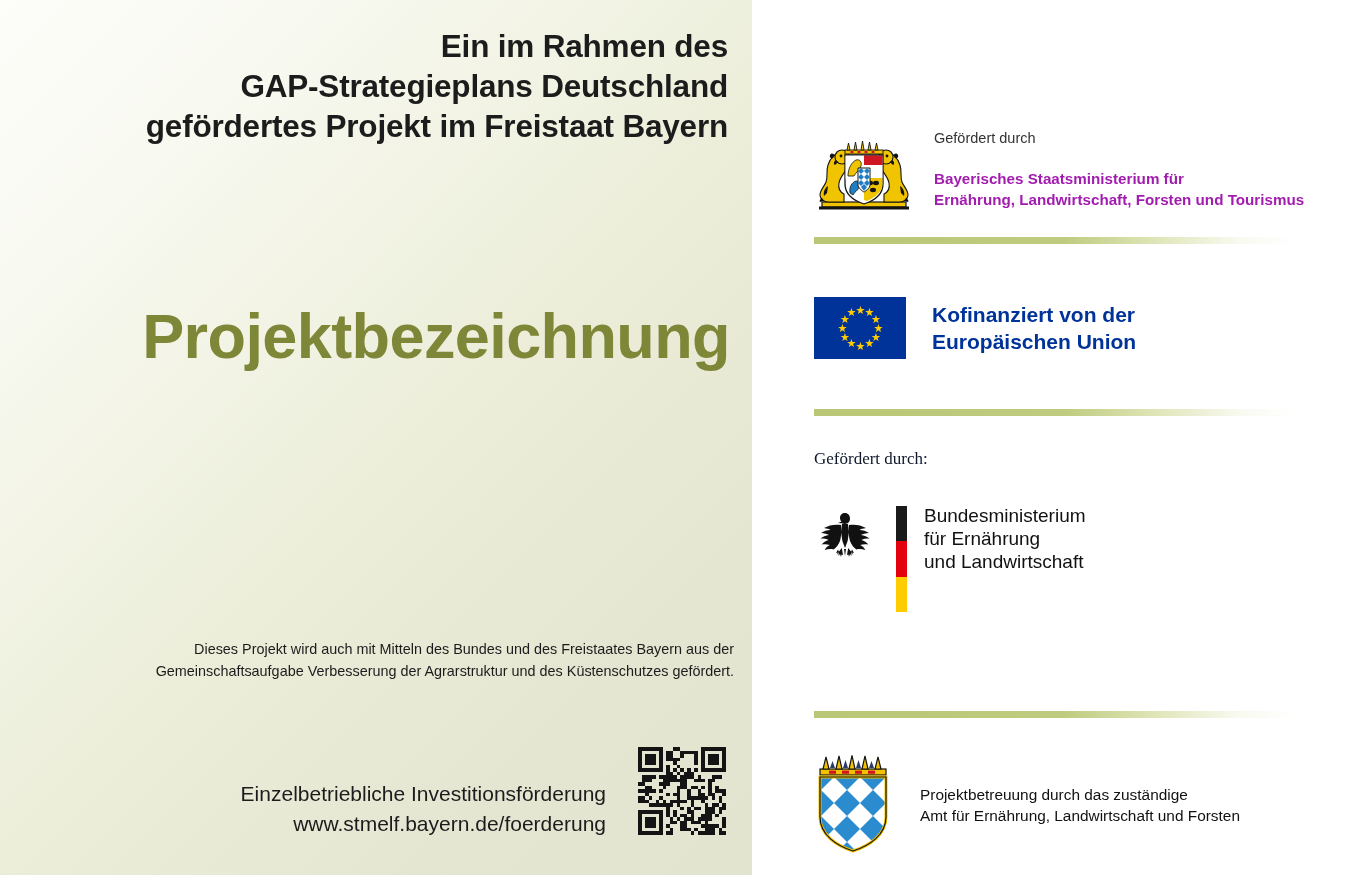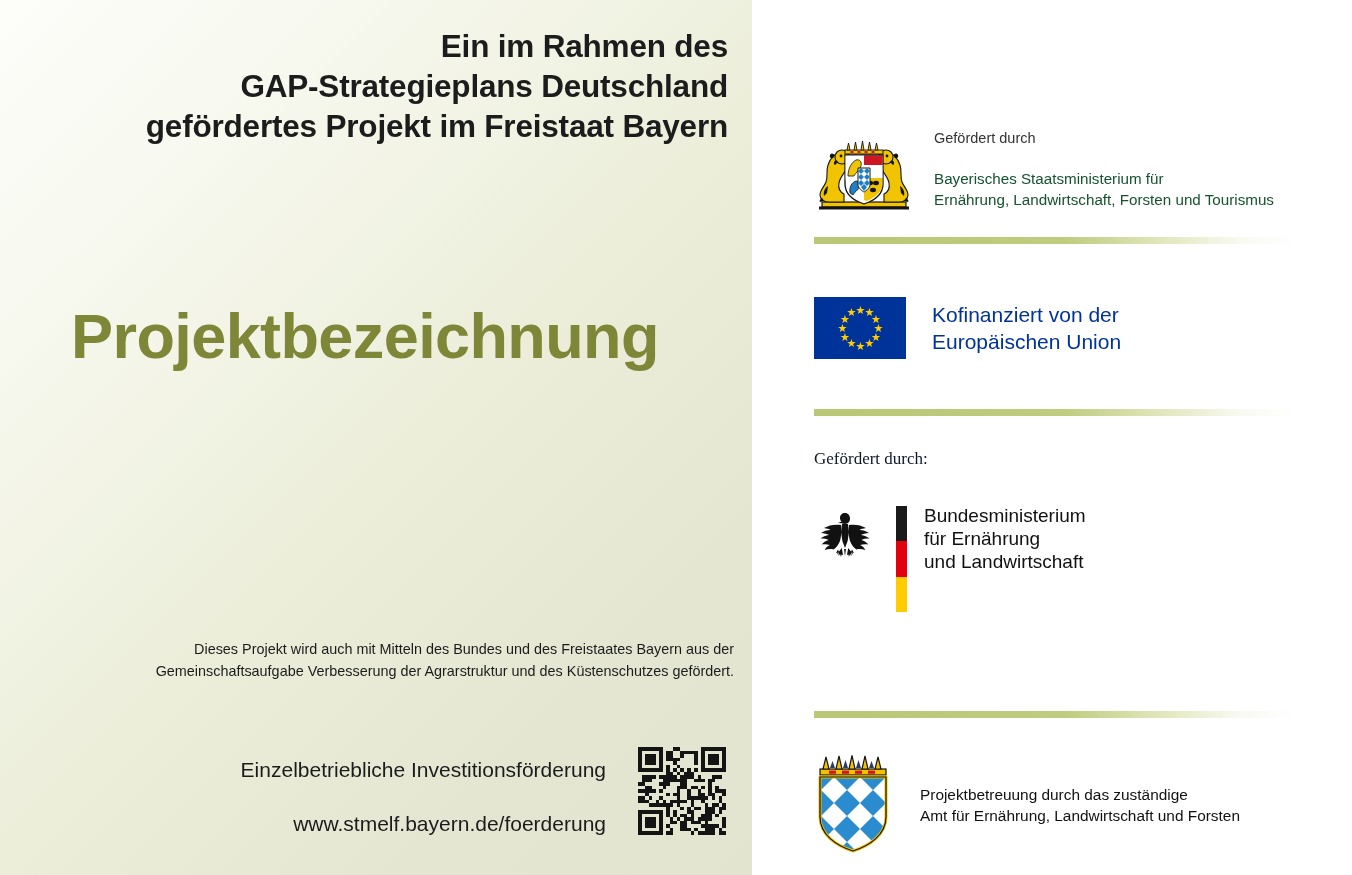--- a/index.html
+++ b/index.html
@@ -45,21 +45,21 @@
     color: #1c1c1c;
     letter-spacing: -0.2px;
   }
   #headline .hl-line { display: block; white-space: nowrap; }
 
   #project-title {
     position: absolute;
     left: 0;
     right: 38px;
     top: 300px;
-    text-align: center;
+    text-align: right;
     font-size: 63px;
     line-height: 72px;
     font-weight: bold;
     color: #7e8637;
     letter-spacing: -0.6px;
   }
 
   #funding-note {
     position: absolute;
     right: 34px;
@@ -81,21 +81,21 @@
   }
   #url-block {
     position: absolute;
     right: 138px;
     bottom: 8px;
     text-align: right;
     font-size: 21px;
     line-height: 30px;
     color: #1c1c1c;
   }
-  #url-block .u-line { display: block; white-space: nowrap; margin-top: 24px; }
+  #url-block .u-line { display: block; white-space: nowrap; }
 
   #qr-code {
     position: absolute;
     right: 18px;
     bottom: 12px;
     width: 88px;
     height: 88px;
     display: grid;
     grid-template-columns: repeat(25, 1fr);
     grid-template-rows: repeat(25, 1fr);
@@ -149,22 +149,22 @@
   #stmelf-funded-label {
     font-size: 14.5px;
     color: #333333;
     line-height: 20px;
     margin-bottom: 20px;
   }
   .stmelf-name-line {
     display: block;
     font-size: 15.2px;
     line-height: 21px;
-    color: #14532d;
-    font-weight: 400;
+    color: #a21caf;
+    font-weight: 700;
   }
 
   
   #eu-block {
     position: absolute;
     left: 62px;
     top: 297px;
     display: flex;
     align-items: center;
   }
@@ -180,21 +180,21 @@
     width: 9px;
     height: 9px;
     color: #FFCC00;
     font-size: 11px;
     line-height: 9px;
     text-align: center;
   }
   #eu-text {
     margin-left: 26px;
     color: #003399;
-    font-weight: normal;
+    font-weight: bold;
     font-size: 21px;
     line-height: 27px;
   }
   #eu-text span { display: block; white-space: nowrap; }
 
   
   #bmel-block {
     position: absolute;
     left: 62px;
     top: 448px;

